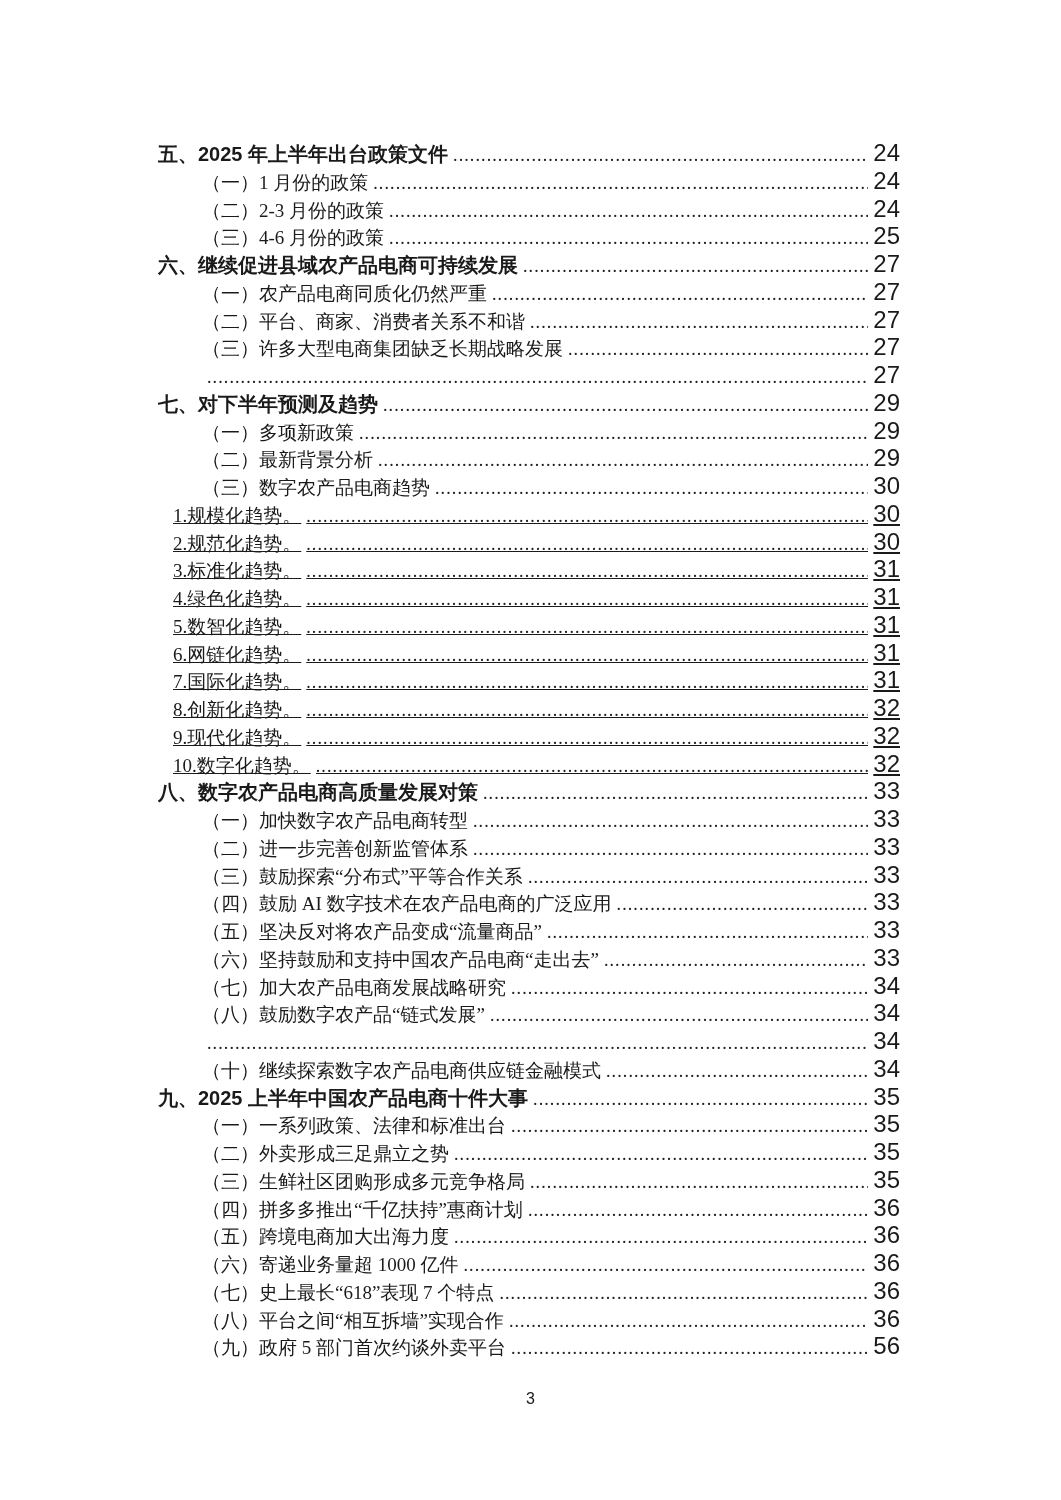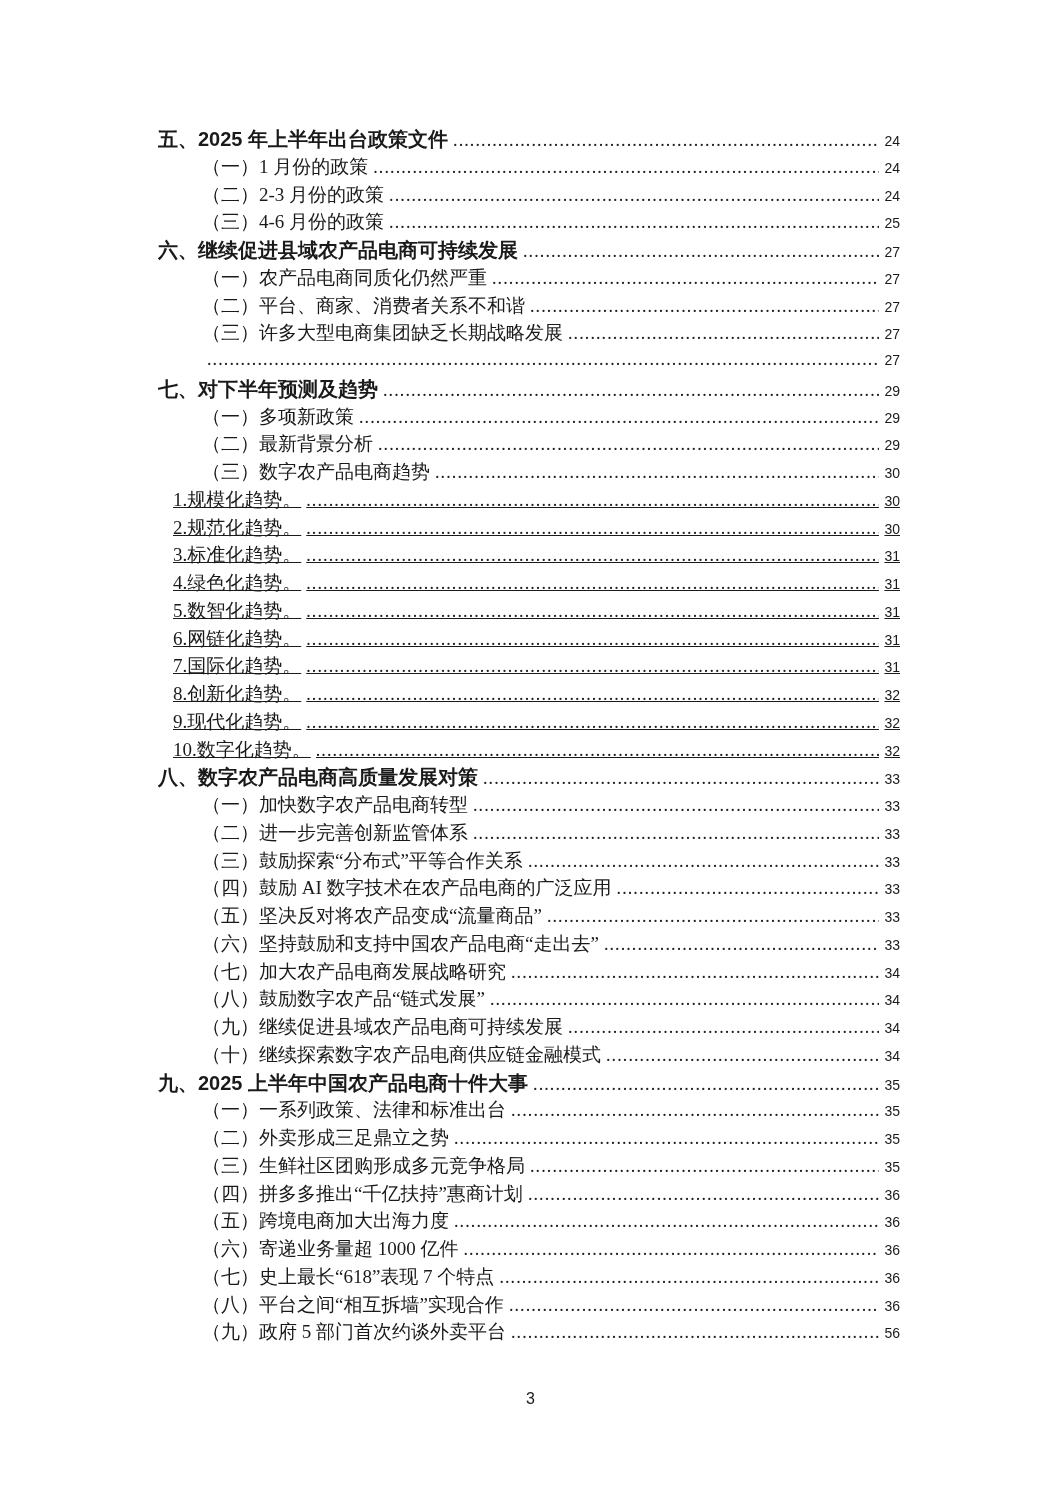--- a/index.html
+++ b/index.html
@@ -16,21 +16,21 @@
     overflow: hidden;
   }
   .page {
     position: absolute;
     inset: 0;
     background: #ffffff;
   }
   .toc {
     position: absolute;
     left: 158px;
-    top: 126px;
+    top: 139px;
     width: 742px;
   }
   .toc-row {
     display: flex;
     align-items: baseline;
     height: 27.75px;
     white-space: nowrap;
     overflow: hidden;
   }
   .toc-label {
@@ -47,21 +47,21 @@
     content: "..................................................................................................................................................................................................";
     font-family: "Liberation Serif", serif;
     font-size: 18px;
     font-weight: 400;
     letter-spacing: 1.1px;
     color: #222222;
   }
   .toc-pagenum {
     flex: 0 0 auto;
     font-family: "Liberation Sans", sans-serif;
-    font-size: 14px;
+    font-size: 24px;
     font-weight: 400;
     color: #1a1a1a;
   }
   
   .lvl-1 {
     font-family: "Liberation Sans", sans-serif;
     font-weight: 700;
     font-size: 20px;
   }
   .lvl-1 .toc-pagenum {
@@ -245,21 +245,20 @@
     <span class="toc-label">（七）加大农产品电商发展战略研究</span>
     <span class="dot-leader"></span>
     <span class="toc-pagenum">34</span>
   </div>
       <div class="toc-row lvl-2">
     <span class="toc-label">（八）鼓励数字农产品“链式发展”</span>
     <span class="dot-leader"></span>
     <span class="toc-pagenum">34</span>
   </div>
       <div class="toc-row lvl-2">
-    <span class="toc-label">（九）继续促进县域农产品电商可持续发展</span>
     <span class="dot-leader"></span>
     <span class="toc-pagenum">34</span>
   </div>
       <div class="toc-row lvl-2">
     <span class="toc-label">（十）继续探索数字农产品电商供应链金融模式</span>
     <span class="dot-leader"></span>
     <span class="toc-pagenum">34</span>
   </div>
       <div class="toc-row lvl-1">
     <span class="toc-label">九、2025 上半年中国农产品电商十件大事</span>

